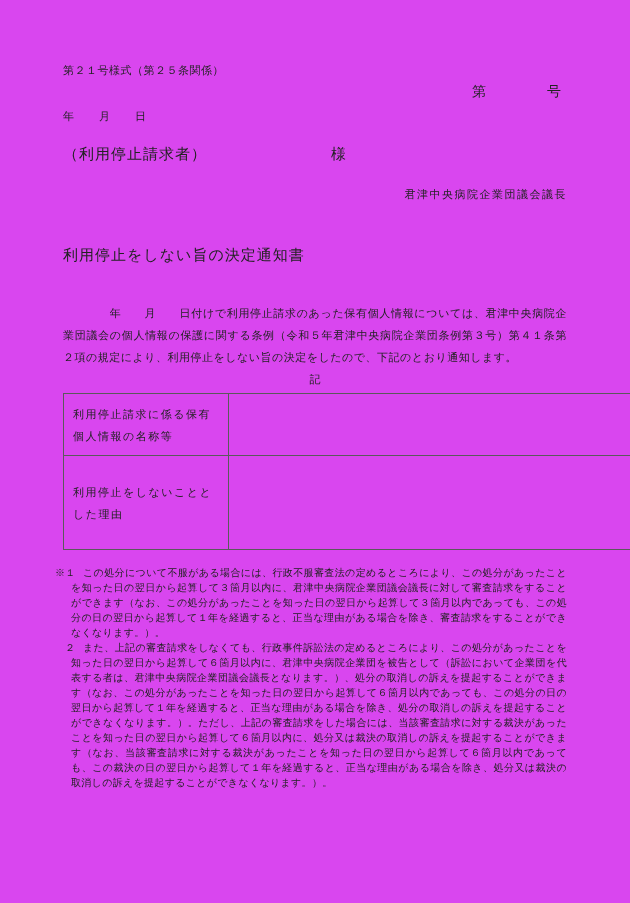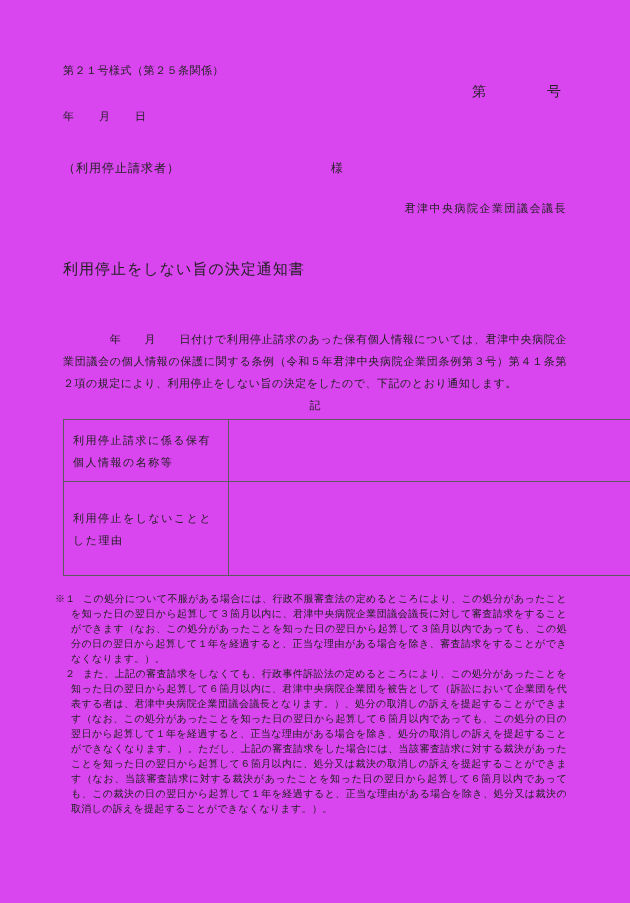--- a/index.html
+++ b/index.html
@@ -29,24 +29,24 @@
     letter-spacing: 1px;
   }
   .line-issue-date {
     margin-top: 8px;
     padding-right: 3px;
     font-size: 11px;
     line-height: 16px;
     letter-spacing: 1px;
   }
   .line-addressee {
-    margin-top: 36px;
+    margin-top: 22px;
     position: relative;
     height: 16px;
-    font-size: 12px;
+    font-size: 15px;
     line-height: 16px;
     letter-spacing: 1px;
   }
   .honorific {
     position: absolute;
     left: 268px;
     top: 0;
   }
   .line-issuer {
     margin-top: 24px;
@@ -57,21 +57,21 @@
     font-family: Liberation Serif, serif;
   }
   .doc-title {
     margin-top: 42px;
     font-size: 15px;
     line-height: 22px;
     letter-spacing: 1px;
     font-weight: normal;
   }
   .body-text {
-    margin-top: 48px;
+    margin-top: 36px;
     font-size: 11px;
     line-height: 22px;
     letter-spacing: 0.5px;
     text-align: justify;
   }
   .record-mark {
     text-align: center;
     font-size: 11px;
     line-height: 22px;
   }

